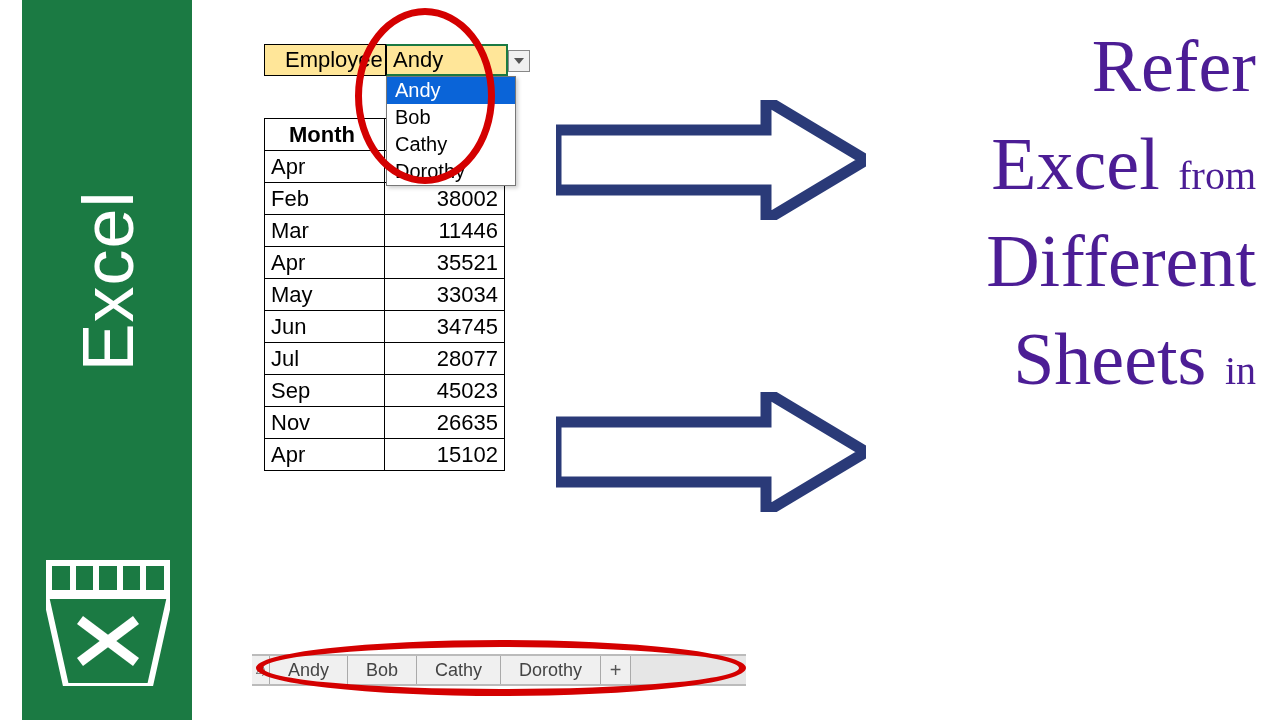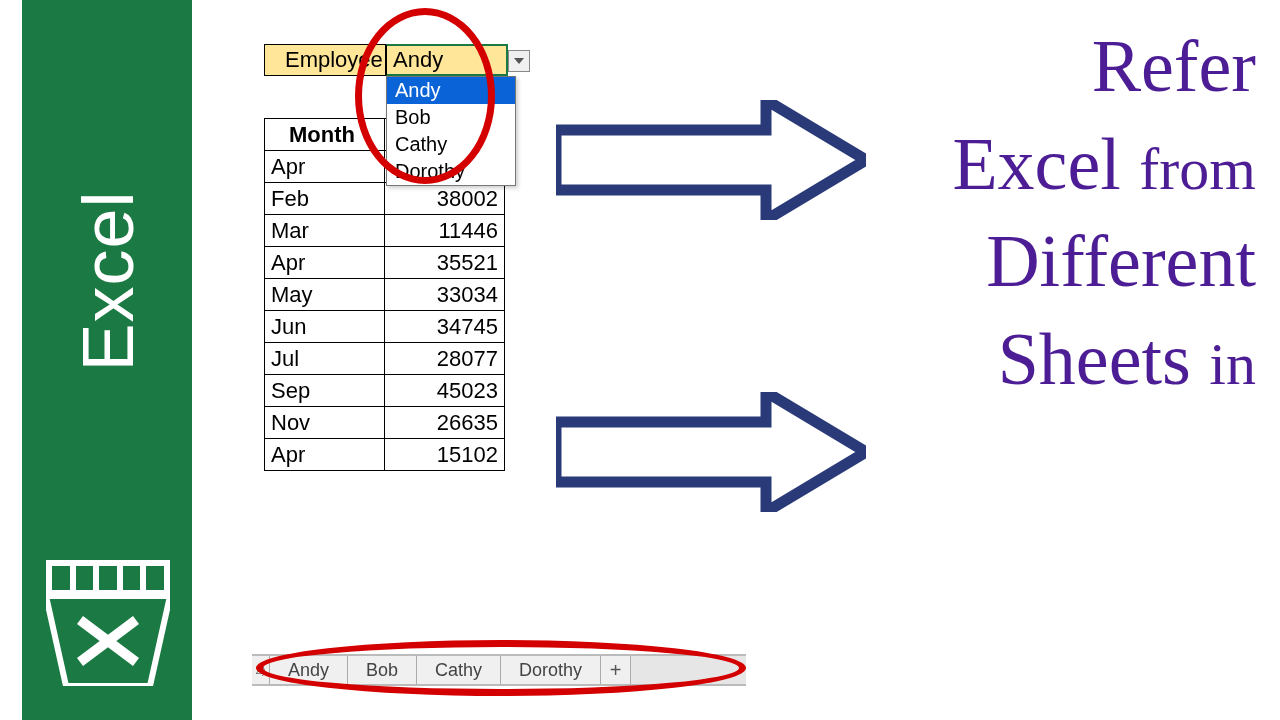--- a/index.html
+++ b/index.html
@@ -227,21 +227,21 @@
     width: 400px;
     text-align: right;
     color: #4c1d95;
     font-family: Georgia, 'Times New Roman', serif;
   }
   .title-block .line {
     font-size: 74px;
     line-height: 1.32;
     font-weight: 400;
   }
-  .title-block .small { font-size: 60px; text-align: center; }
+  .title-block .small { font-size: 40px; text-align: center; }
 </style>
 </head>
 <body>
 
 <div class="green-banner">
   <div class="excel-text">Excel</div>
   <div class="excel-icon">
     <div class="grid-top">
         <span></span>
         <span></span>

